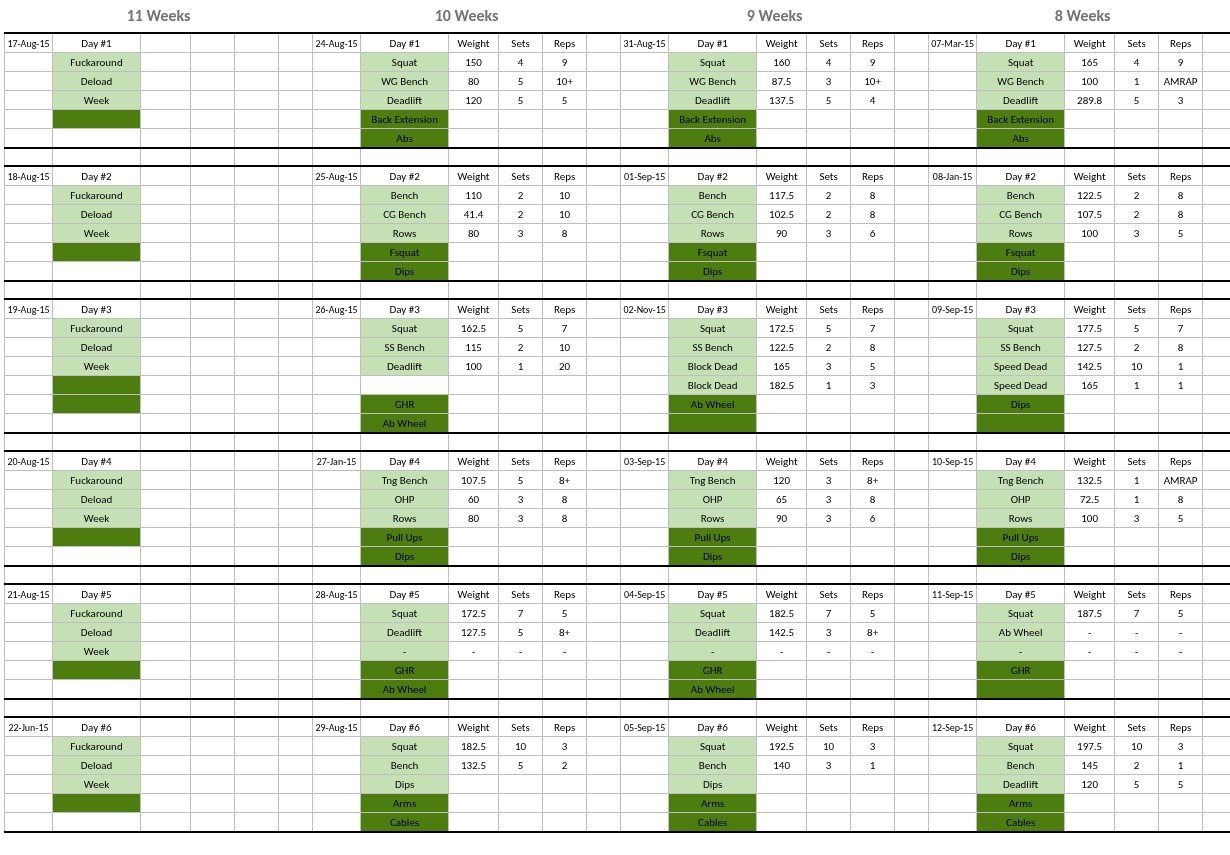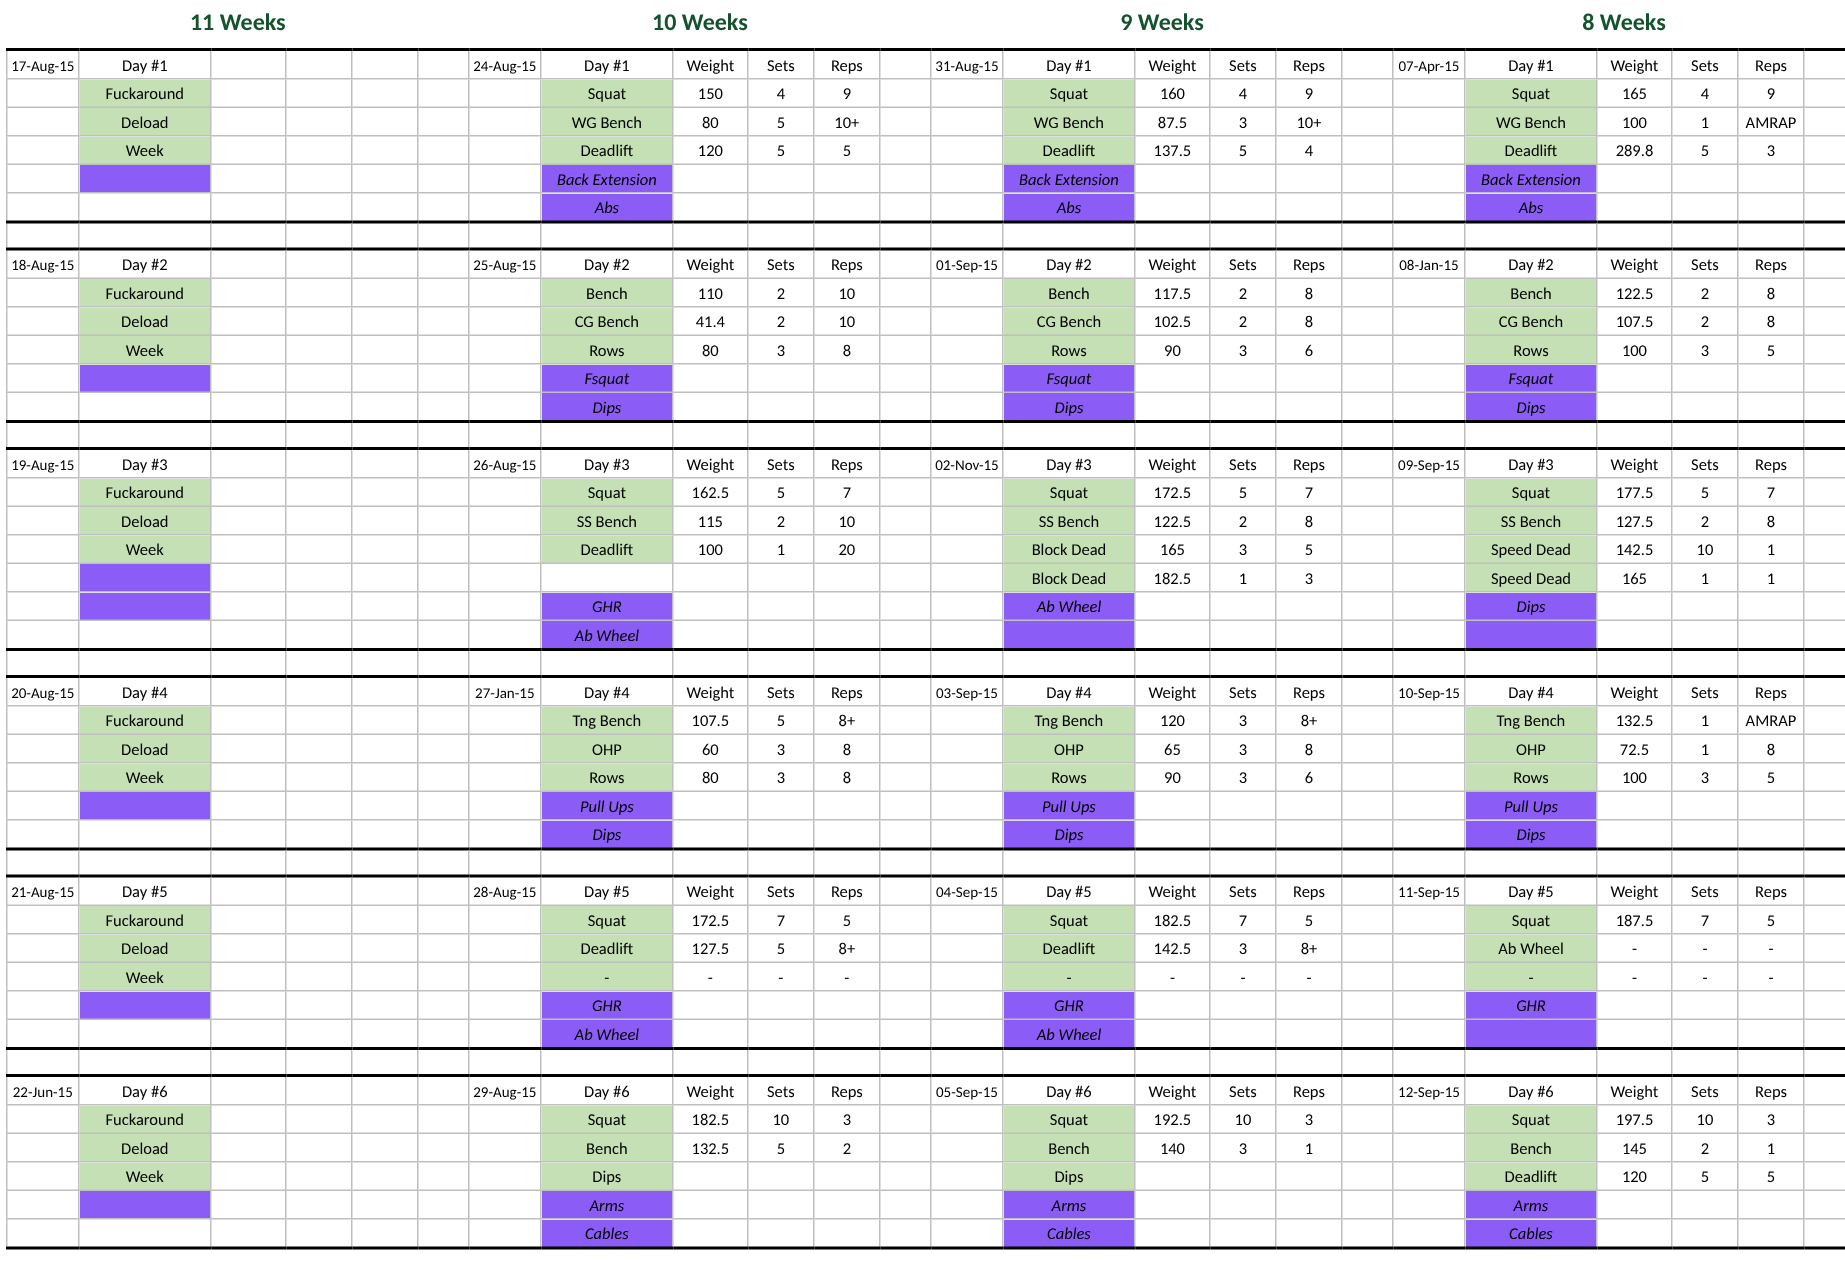--- a/index.html
+++ b/index.html
@@ -17,21 +17,21 @@
   }
   col.date   { width: 48px; }
   col.name   { width: 88px; }
   col.wt     { width: 50px; }
   col.ss     { width: 44px; }
   col.rp     { width: 44px; }
   col.blank  { width: 34px; }
   th.title {
     font-size: 16px;
     font-weight: bold;
-    color: #14532d;
+    color: #737373;
     text-align: center;
     padding: 2px 0 4px 0;
     border: none;
   }
   tr.titlerow td, tr.titlerow th { border: none; }
   .hr-band {
     border-top: 2px solid #1f6fa2;
     border-bottom: 2px solid #1f6fa2;
     height: 3px;
     padding: 0;
@@ -41,21 +41,21 @@
     height: 16px;
     padding: 1px 2px;
     text-align: center;
     vertical-align: middle;
     overflow: hidden;
     white-space: nowrap;
   }
   td.date { text-align: center; font-size: 10px; }
   td.hdr  { font-weight: normal; }
   td.green  { background: #c5e0b4; }
-  td.yellow { background: #8b5cf6; font-style: italic; }
+  td.yellow { background: #4d7c0f; }
   tr.empty td { border-left: 1px solid #bfbfbf; border-right: 1px solid #bfbfbf; border-top: none; border-bottom: none; height: 14px; }
   tr.thick-top td    { border-top: 2px solid #000; }
   tr.thick-bottom td { border-bottom: 2px solid #000; }
   td.no-border { border: none; }
 </style>
 </head>
 <body>
 
 <table class="sheet" id="sheet">
     <colgroup>
@@ -108,21 +108,21 @@
         <td>Weight</td>
         <td>Sets</td>
         <td>Reps</td>
         <td></td>
         <td class="date">31-Aug-15</td>
         <td class="hdr">Day #1</td>
         <td>Weight</td>
         <td>Sets</td>
         <td>Reps</td>
         <td></td>
-        <td class="date">07-Apr-15</td>
+        <td class="date">07-Mar-15</td>
         <td class="hdr">Day #1</td>
         <td>Weight</td>
         <td>Sets</td>
         <td>Reps</td>
         <td></td>
       </tr>
       <tr>
         <td class="date"></td>
         <td class="green">Fuckaround</td>
         <td></td>

